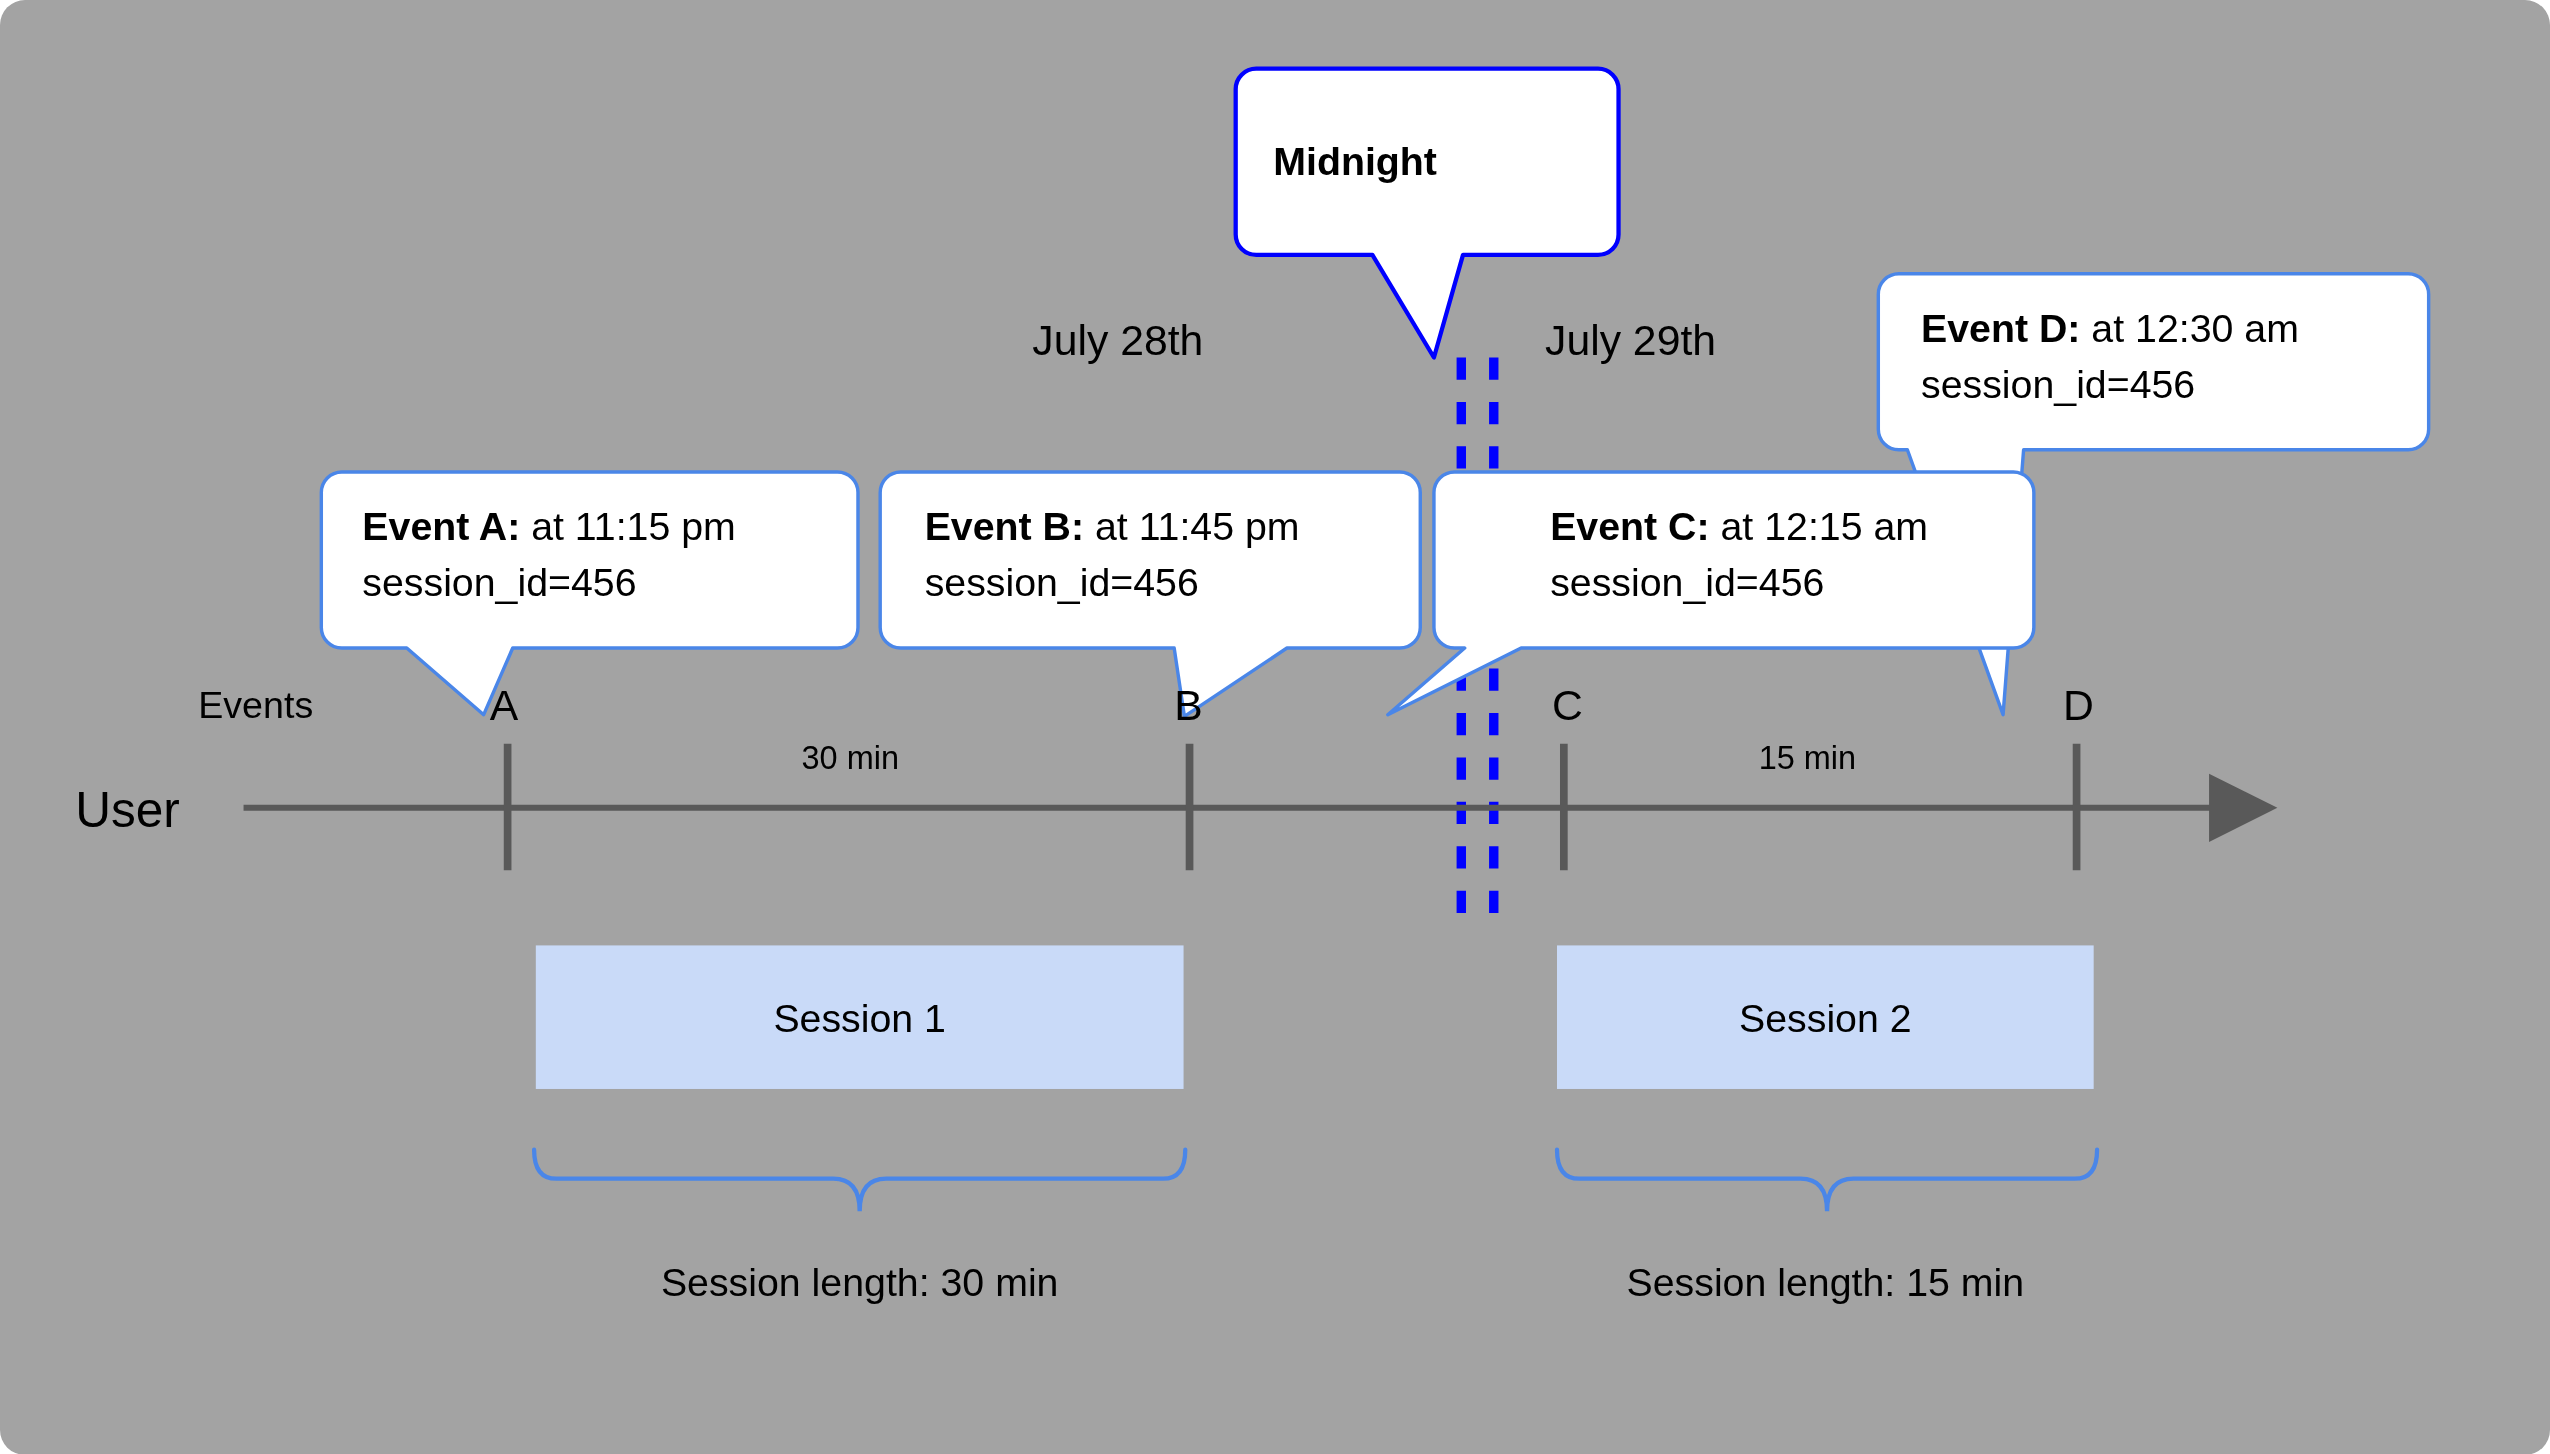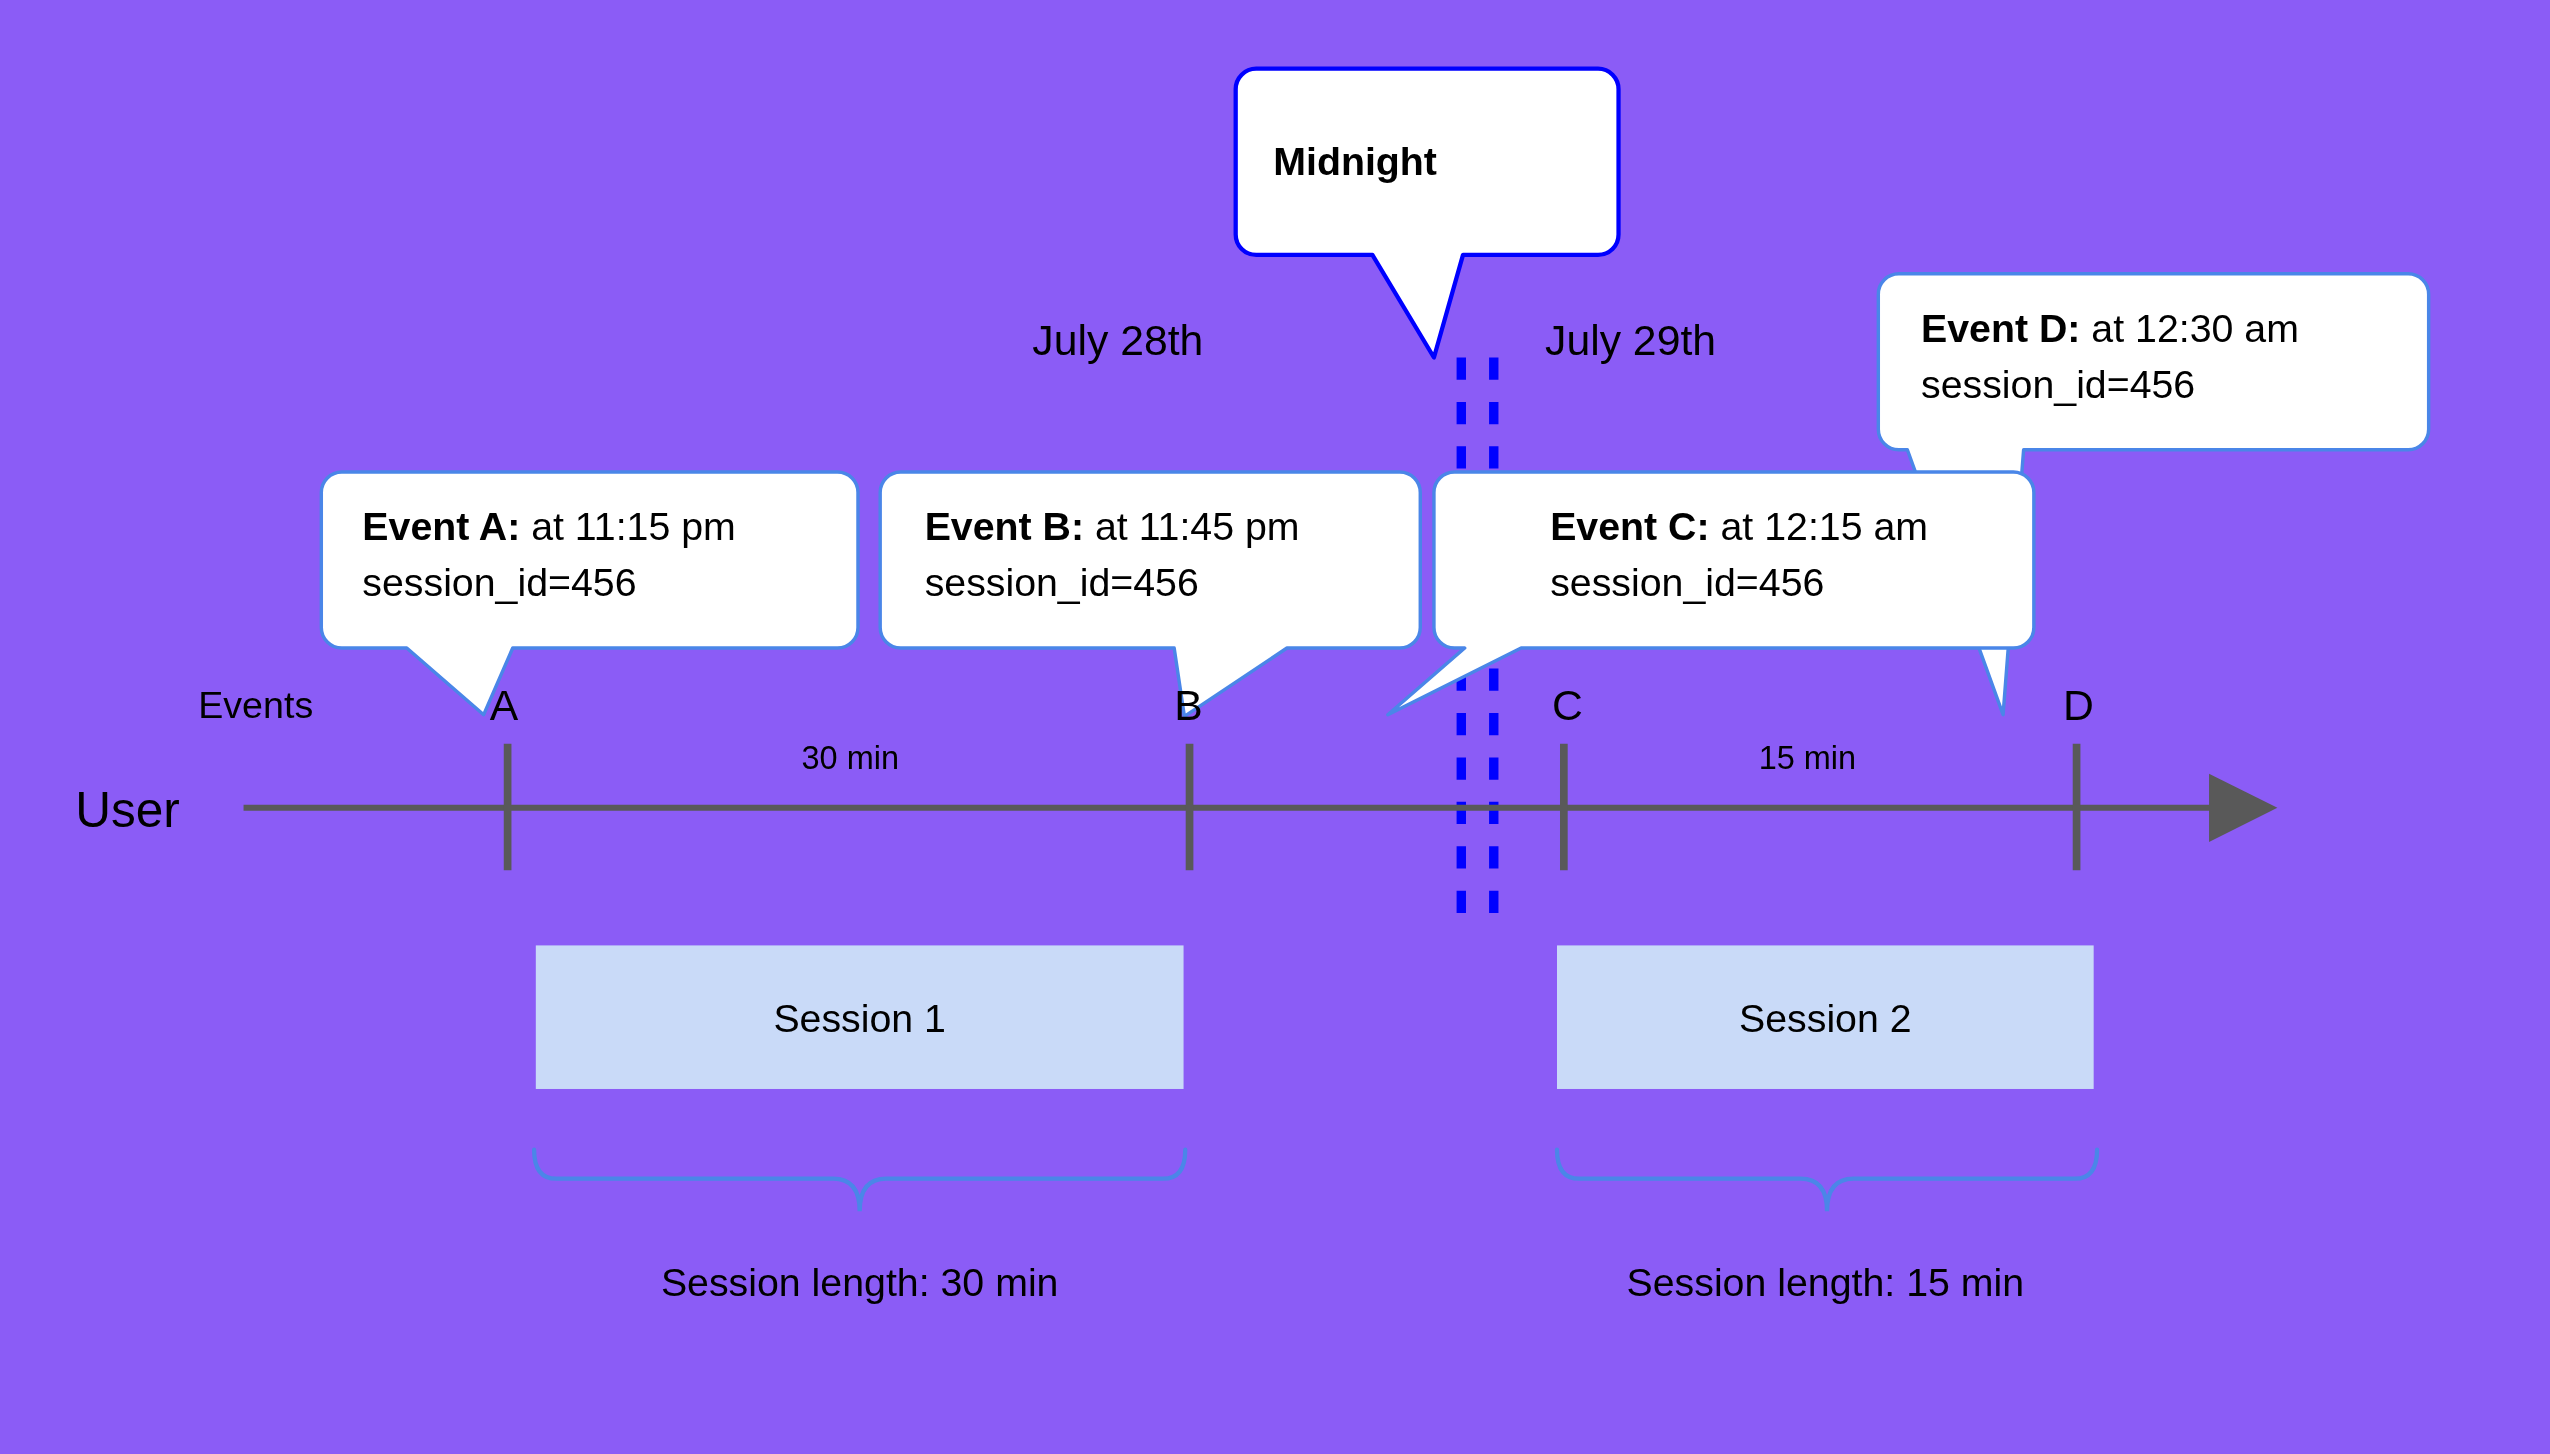--- a/index.html
+++ b/index.html
@@ -7,22 +7,23 @@
     padding: 0;
     background: #ffffff;
   }
   body {
     font-family: "Liberation Sans", sans-serif;
   }
   #stage {
     position: relative;
     width: 2550px;
     height: 1455px;
-    background: #8b5cf6;
+    background: #a3a3a3;
     overflow: hidden;
+    border-radius: 25px;
   }
   svg.diagram {
     position: absolute;
     left: 0;
     top: 0;
     width: 2550px;
     height: 1455px;
   }
   text { font-family: "Liberation Sans", sans-serif; fill: #000000; }
   .t-callout   { font-size: 46px; }

